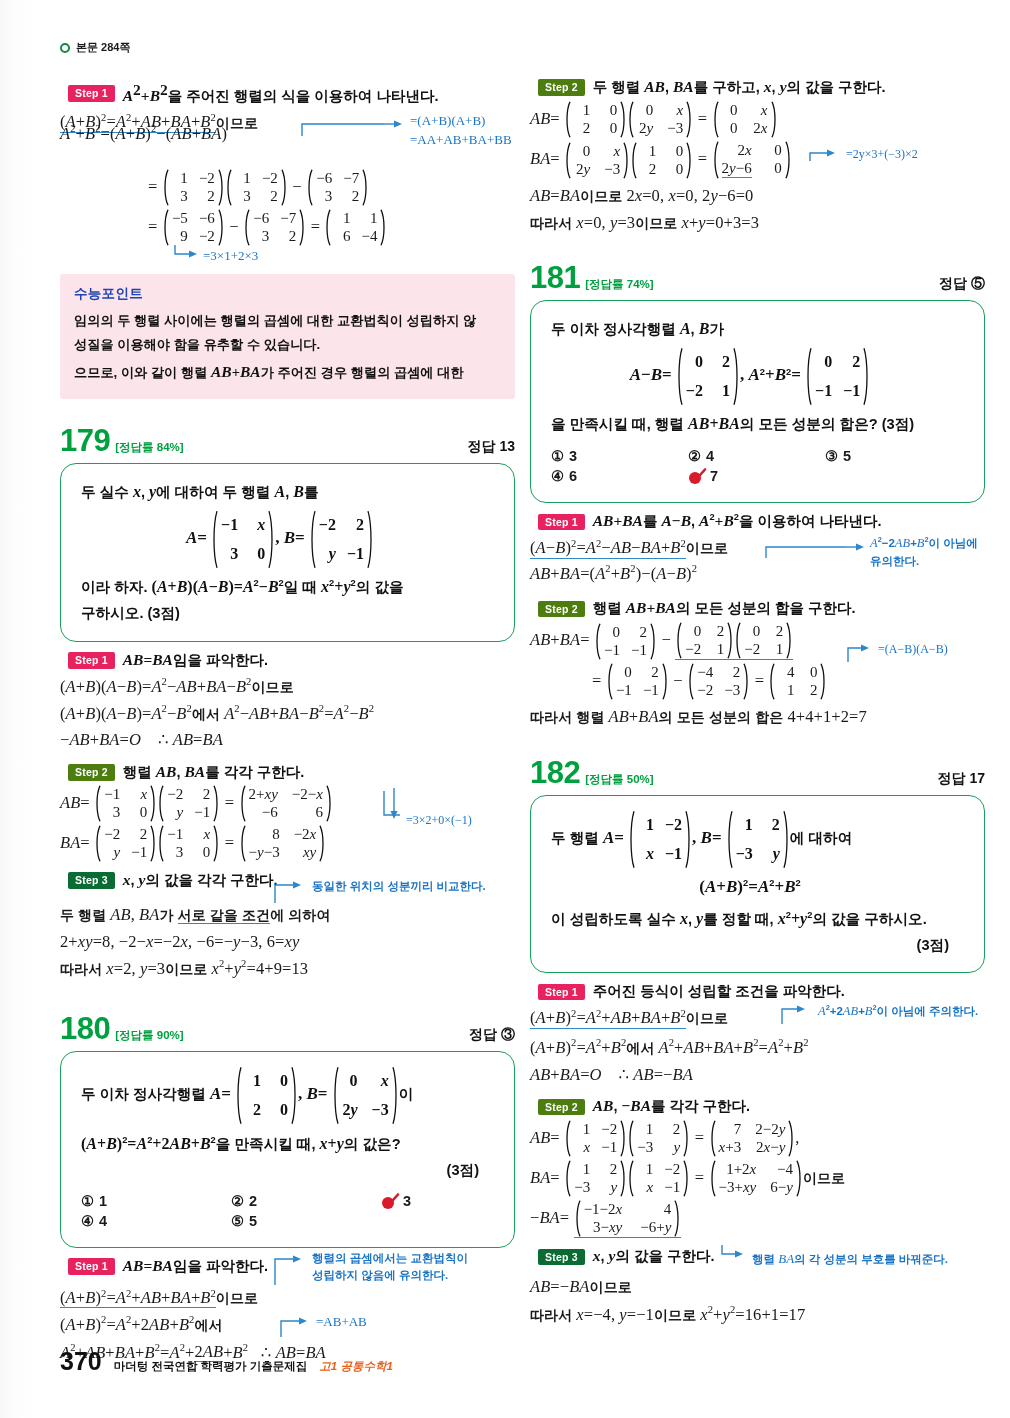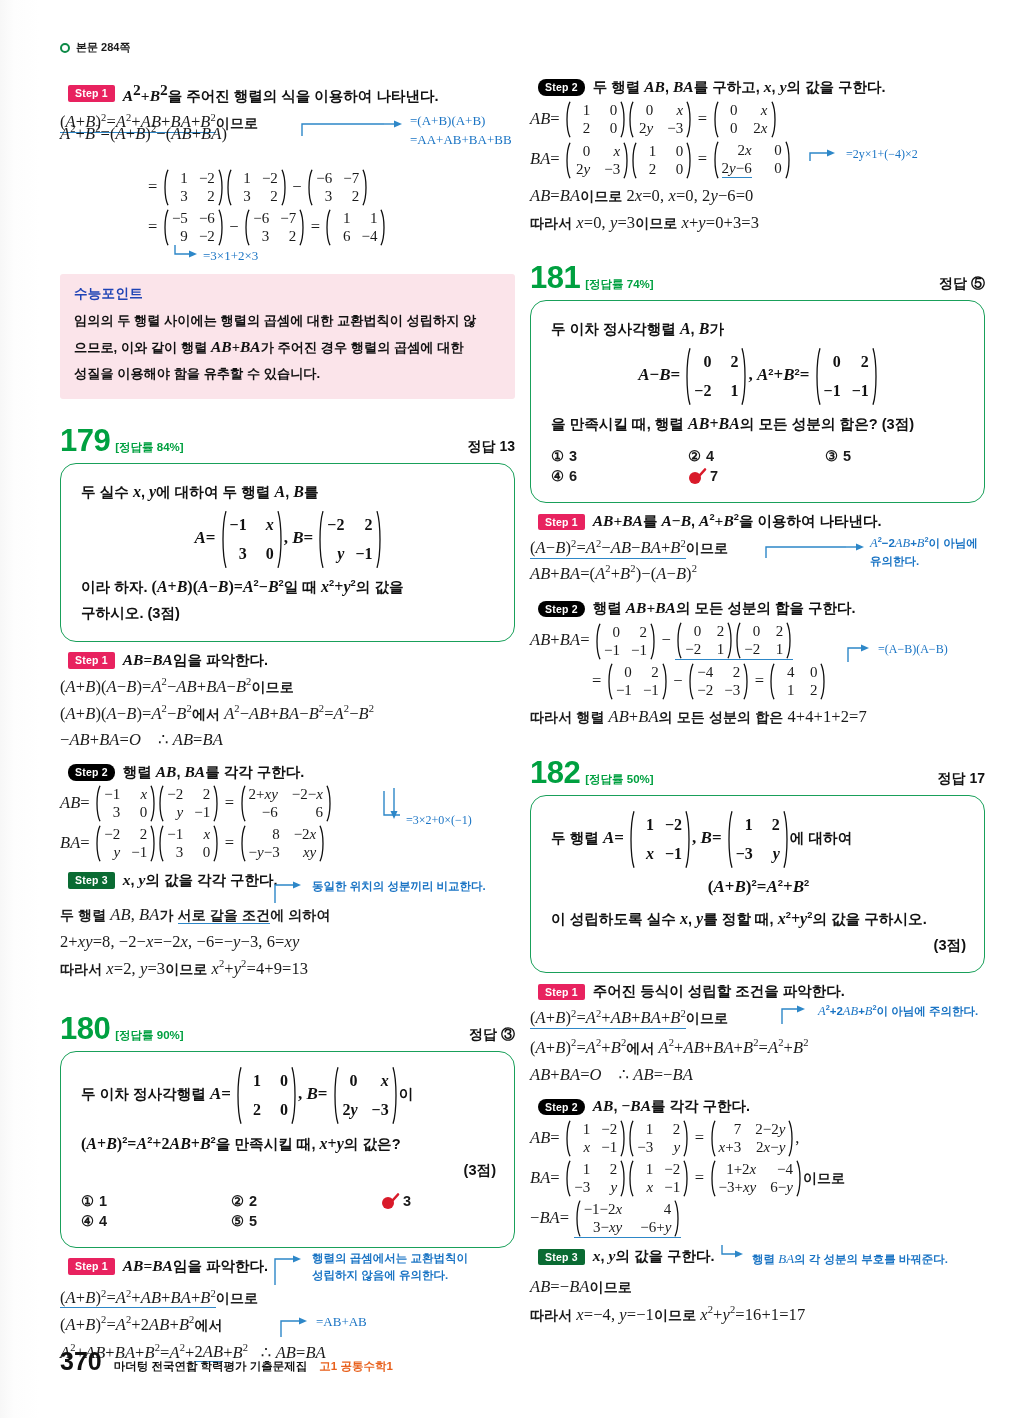--- a/index.html
+++ b/index.html
@@ -40,21 +40,21 @@
 
   
   .steprow{display:flex;align-items:center;gap:8px;margin:9px 0 3px 0;padding-left:8px;}
   .badge{
     display:inline-block;color:#fff;font-size:10.5px;font-weight:bold;
     padding:2px 7px 2.5px 7px;border-radius:2px;letter-spacing:.2px;
     font-family:"Liberation Sans",sans-serif;line-height:1.15;
     white-space:nowrap;
   }
   .badge.s1{background:#e8225f;}
-  .badge.s2{background:#000000;border-radius:8px;}
+  .badge.s2{background:#4d7c0f;}
   .badge.s3{background:#0a6b33;}
   .steptext{
     font-size:14.5px;font-weight:bold;color:#111;
     font-family:"Liberation Sans",sans-serif;white-space:nowrap;
   }
   .steptext .mi,.steptext .mr{font-weight:bold;font-size:15.5px;}
 
   
   .qhead{
     display:flex;align-items:flex-end;justify-content:space-between;
@@ -65,21 +65,21 @@
         font-family:"Liberation Sans",sans-serif;line-height:1;}
   .qrate{font-size:11.5px;color:#00a040;font-weight:bold;
          font-family:"Liberation Sans",sans-serif;}
   .qans{font-size:14px;font-weight:bold;color:#111;
         font-family:"Liberation Sans",sans-serif;}
   .qans .avx{font-weight:bold;}
 
   
   .qbox{
     border:1.6px solid #19a05a;border-radius:16px;
-    padding:14px 18px 14px 20px;
+    padding:14px 35px 14px 20px;
     background:#ffffff;
   }
   .qline{font-size:14.6px;font-weight:bold;line-height:1.75;color:#111;
          font-family:"Liberation Sans",sans-serif;}
   .qline .mi,.qline .mr{font-weight:bold;font-size:16px;}
   .qcenter{text-align:center;}
   .qright{text-align:right;}
   .choices{margin-top:10px;}
   .chrow{display:flex;margin-bottom:4px;}
   .chitem{font-size:14.5px;font-weight:bold;font-family:"Liberation Sans",sans-serif;
@@ -127,21 +127,21 @@
   
   .footer{
     position:absolute;left:60px;bottom:42px;
     display:flex;align-items:baseline;gap:12px;
   }
   .fpage{font-size:25px;font-weight:bold;color:#111;
          font-family:"Liberation Sans",sans-serif;}
   .ftitle{font-size:11.5px;font-weight:bold;color:#111;
           font-family:"Liberation Sans",sans-serif;}
   .fsub{font-size:11.5px;font-weight:bold;color:#e8601c;
-        font-family:"Liberation Sans",sans-serif;}
+        font-family:"Liberation Sans",sans-serif;font-style:italic;}
 </style>
 </head>
 <body>
 
 <div class="page"></div>
 
 <div class="srcline">
   <span class="srcdot"></span>
   <span>본문 284쪽</span>
 </div>
@@ -296,22 +296,22 @@
         <path d="M17 5.5 L25 9 L17 12.5 Z" fill="#2d87c8"></path>
       </svg>
       <span class="annotm" style="position:absolute;left:143px;top:0px;">=3×1+2×3</span>
     </div>
   </div>
 
   <div class="pinkbox">
     <div class="pinktitle">수능포인트</div>
     <div class="pinkbody">
       <div>임의의 두 행렬 사이에는 행렬의 곱셈에 대한 교환법칙이 성립하지 않</div>
+      <div>성질을 이용해야 함을 유추할 수 있습니다.</div>
       <div><span>으므로, 이와 같이 행렬 </span><span class="mi" style="font-size:15.5px;">AB</span><span class="mr">+</span><span class="mi" style="font-size:15.5px;">BA</span><span>가 주어진 경우 행렬의 곱셈에 대한</span></div>
-      <div>성질을 이용해야 함을 유추할 수 있습니다.</div>
     </div>
   </div>
 
   <div style="margin-top:26px;">
     <div class="qhead">
       <div class="qleft">
         <span class="qnum">179</span>
         <span class="qrate"><span>[정답률 </span><span>84%</span><span>]</span></span>
       </div>
       <div class="qans"><span>정답</span> <span class="avx">13</span></div>
@@ -749,21 +749,21 @@
               <svg viewBox="0 0 7 48" preserveAspectRatio="none">
                 <path d="M1 1 C5 12, 5 36, 1 47" stroke="#111" stroke-width="1.3" fill="none"></path>
               </svg>
             </span>
         </span>
       </div>
       <svg width="34" height="22" style="position:absolute;left:278px;top:48px;">
         <path d="M2 12 L2 4 L20 4" stroke="#2d87c8" fill="none" stroke-width="1.4"></path>
         <path d="M19 0.5 L27 4 L19 7.5 Z" fill="#2d87c8"></path>
       </svg>
-      <span class="annotm" style="position:absolute;left:316px;top:44px;font-size:12px;">=2y×1+(−4)×2</span>
+      <span class="annotm" style="position:absolute;left:316px;top:44px;font-size:12px;">=2y×3+(−3)×2</span>
     </div>
 
     <div class="eq" style="margin-top:4px;"><span class="mi">AB</span><span class="mr">=</span><span class="mi">BA</span><span style="font-family:'Liberation Sans',sans-serif;font-size:14px;font-weight:bold;">이므로 </span><span class="mr">2</span><span class="mi">x</span><span class="mr">=0, </span><span class="mi">x</span><span class="mr">=0, 2</span><span class="mi">y</span><span class="mr">−6=0</span></div>
     <div class="eq"><span style="font-family:'Liberation Sans',sans-serif;font-size:14px;font-weight:bold;">따라서 </span><span class="mi">x</span><span class="mr">=0, </span><span class="mi">y</span><span class="mr">=3</span><span style="font-family:'Liberation Sans',sans-serif;font-size:14px;font-weight:bold;">이므로 </span><span class="mi">x</span><span class="mr">+</span><span class="mi">y</span><span class="mr">=0+3=3</span></div>
   </div>
 
   <div style="margin-top:22px;">
     <div class="qhead">
       <div class="qleft">
         <span class="qnum">181</span>

